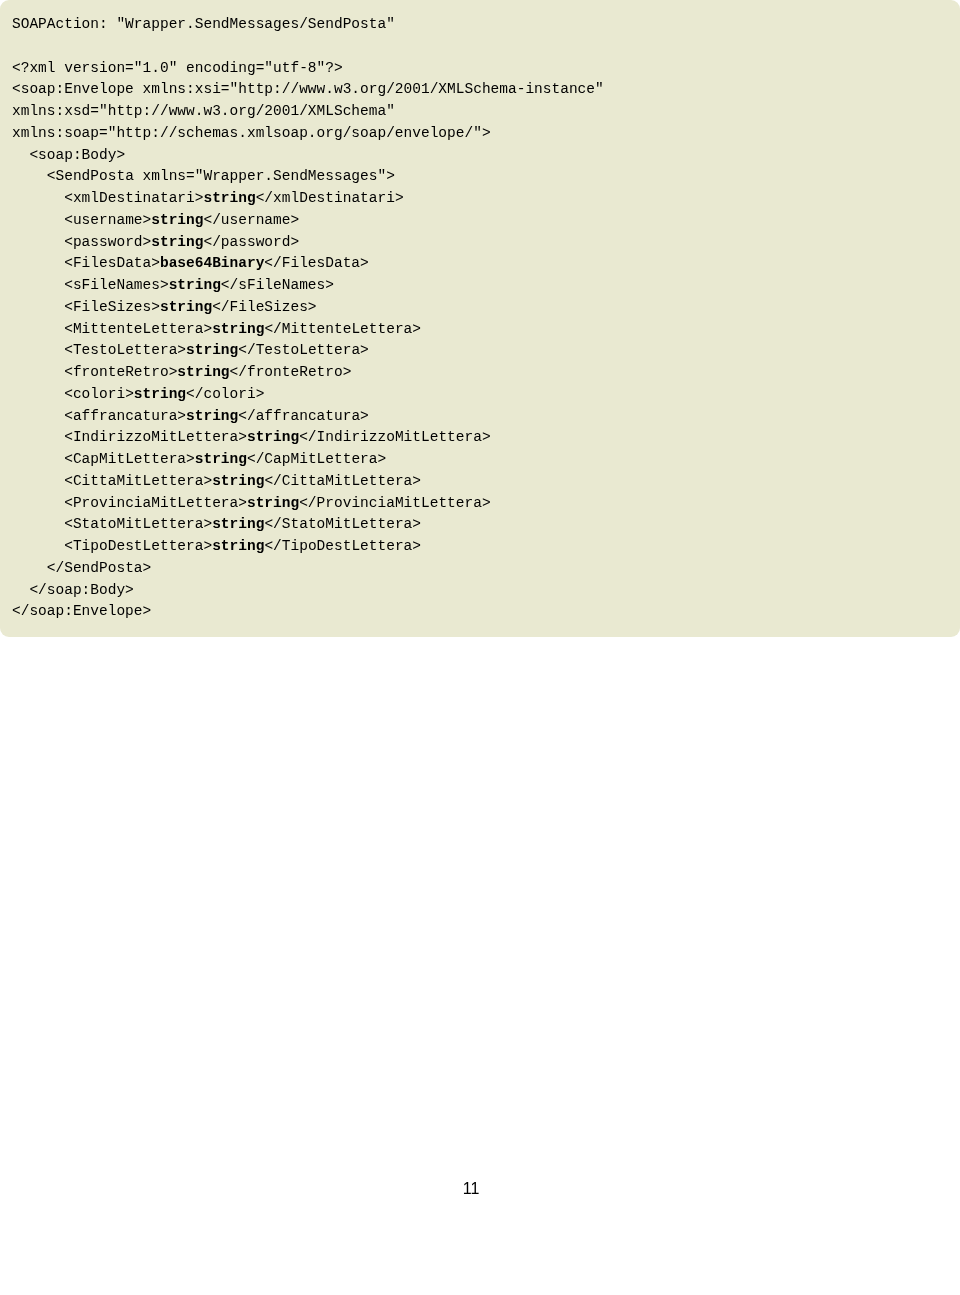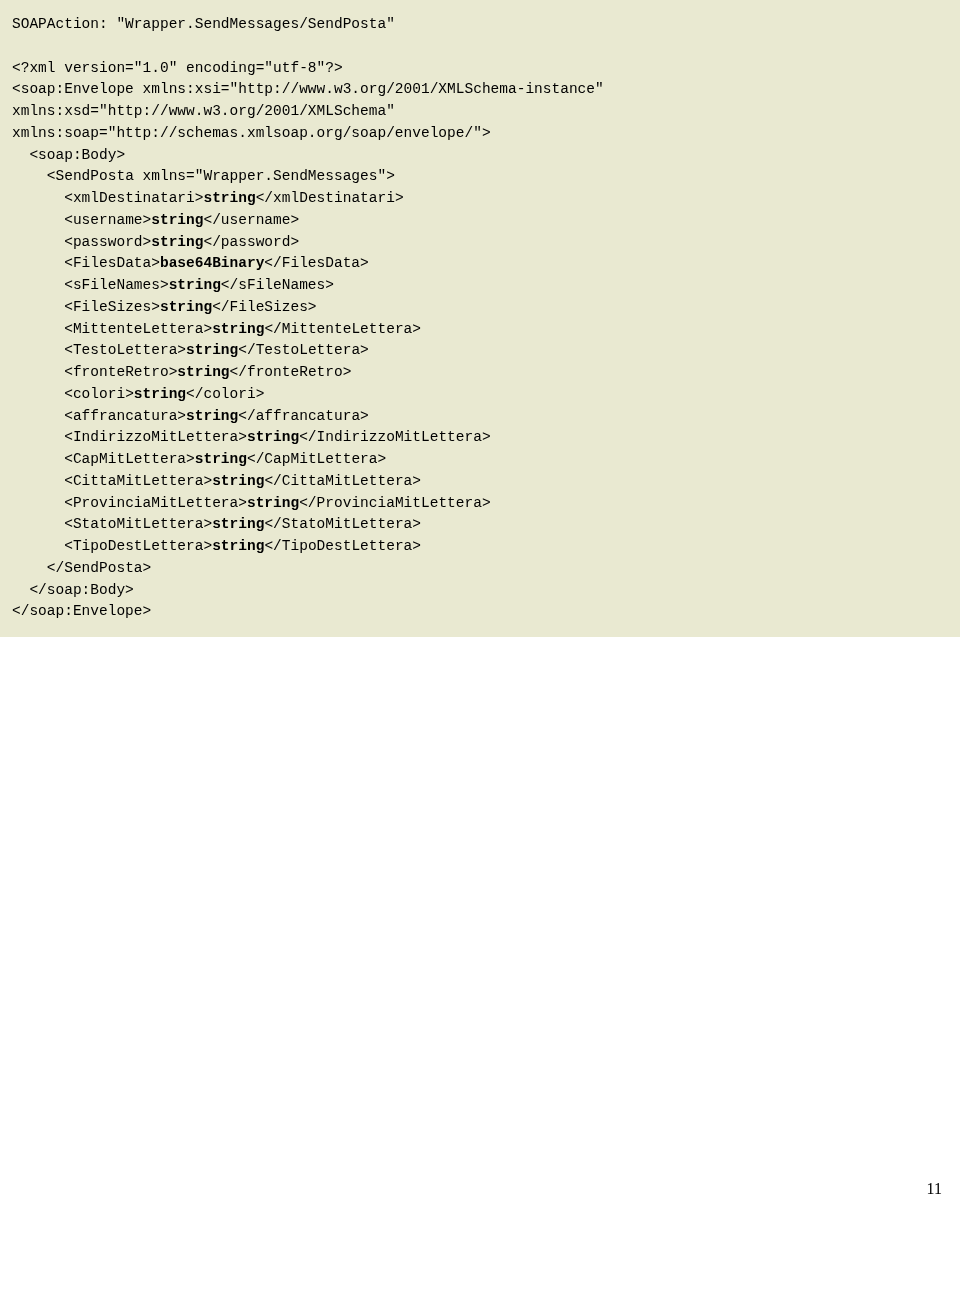--- a/index.html
+++ b/index.html
@@ -11,25 +11,26 @@
     line-height: 1.5;
     width: 960px;
   }
   .code-block {
     background: #e9e9d1;
     padding: 14px 10px 14px 12px;
     color: #000;
     white-space: pre;
     margin: 0;
     font-family: "Courier New", Courier, monospace;
+    border-radius: 9px;
   }
   .b { font-weight: bold; }
   .page-num {
-    text-align: right;
-    font-family: Liberation Serif, serif;
+    text-align: center;
+    font-family: Liberation Sans, sans-serif;
     font-size: 16px;
     padding: 0 18px 10px 0;
     color: #000;
   }
   .spacer {
     height: 540px;
   }
 </style>
 </head>
 <body>

